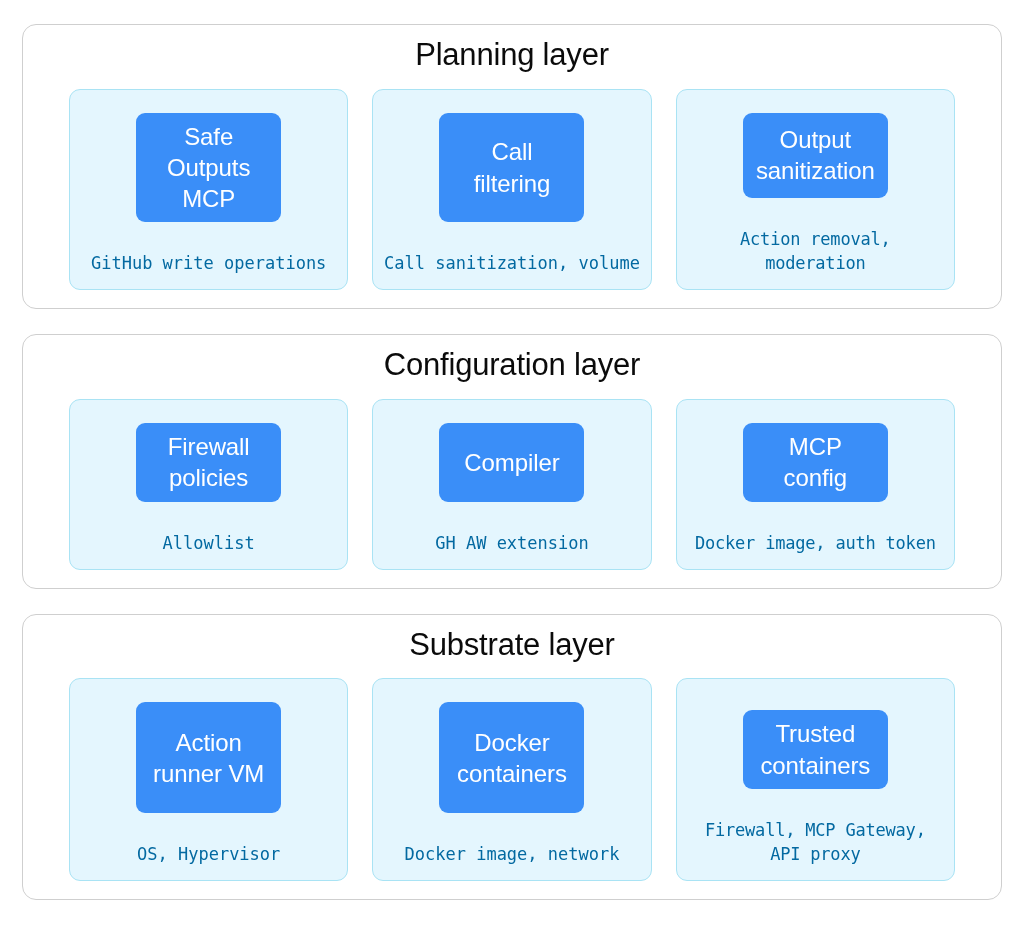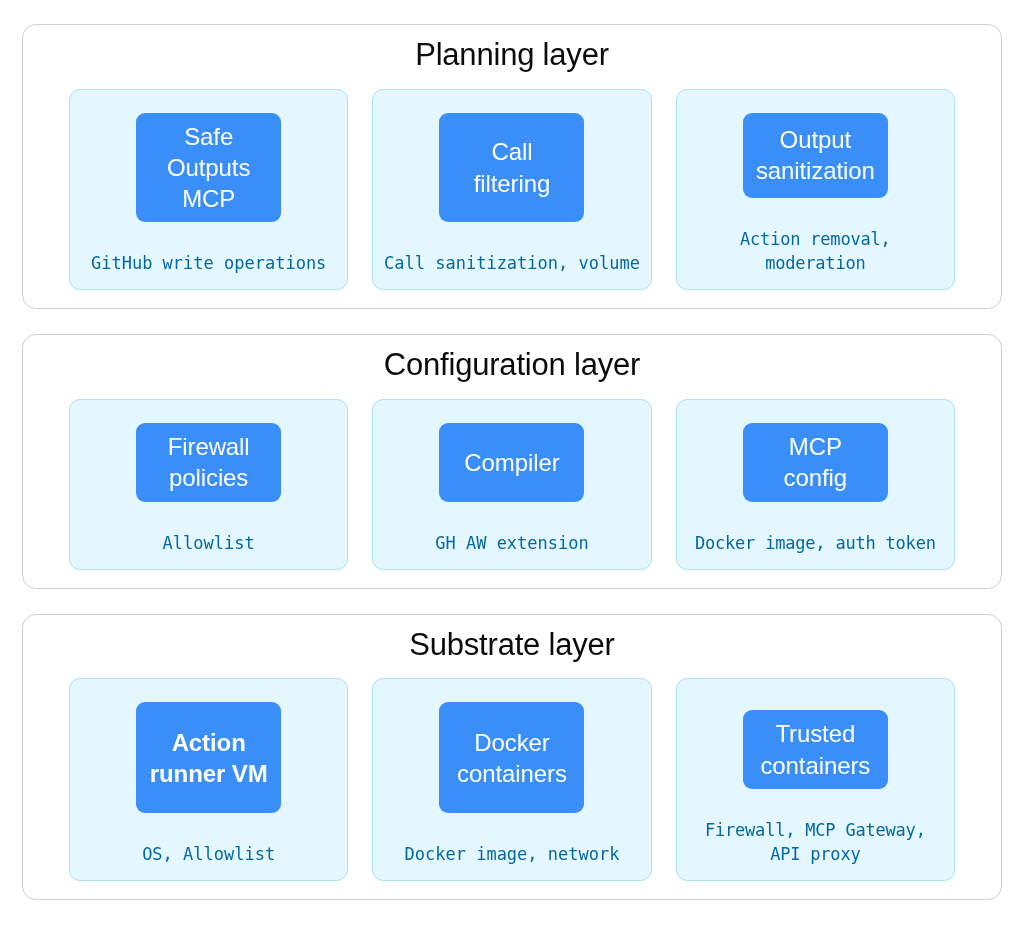--- a/index.html
+++ b/index.html
@@ -162,23 +162,23 @@
       </div>
 
     </div>
   </section>
 
   <section class="layer">
     <h2 class="layer-title">Substrate layer</h2>
     <div class="cards">
 
       <div class="card">
-        <div class="node" style="white-space: pre-line; font-weight: bold;">Action
+        <div class="node" style="white-space: pre-line;">Action
 runner VM</div>
-        <div class="card-caption" style="white-space: pre-line;">OS, Allowlist</div>
+        <div class="card-caption" style="white-space: pre-line;">OS, Hypervisor</div>
       </div>
 
       <div class="card">
         <div class="node" style="white-space: pre-line;">Docker
 containers</div>
         <div class="card-caption" style="white-space: pre-line;">Docker image, network</div>
       </div>
 
       <div class="card wide-caption">
         <div class="node" style="white-space: pre-line; margin-top: 8px;">Trusted

